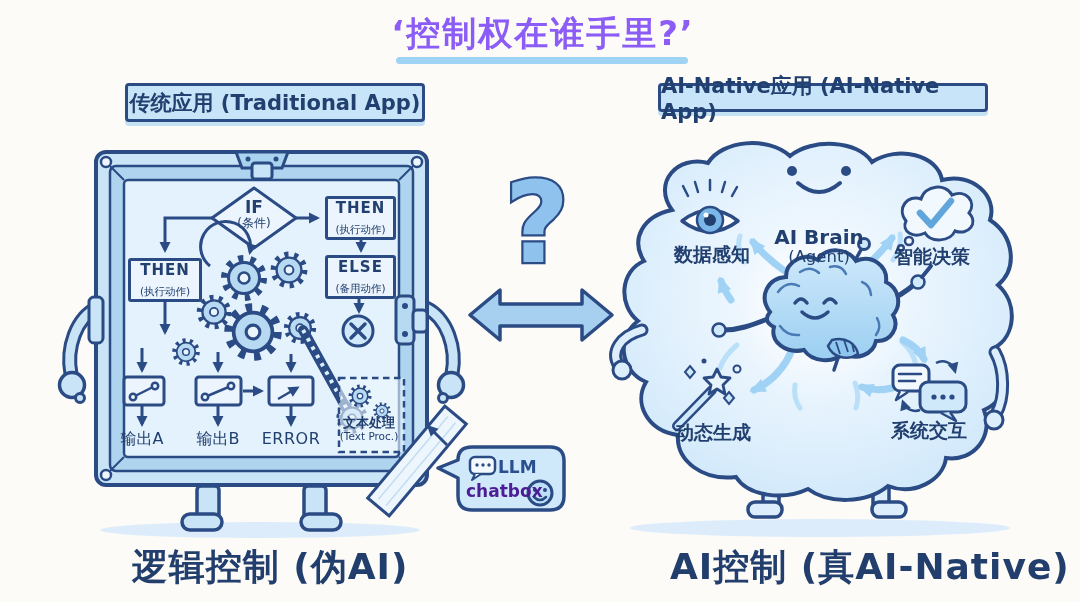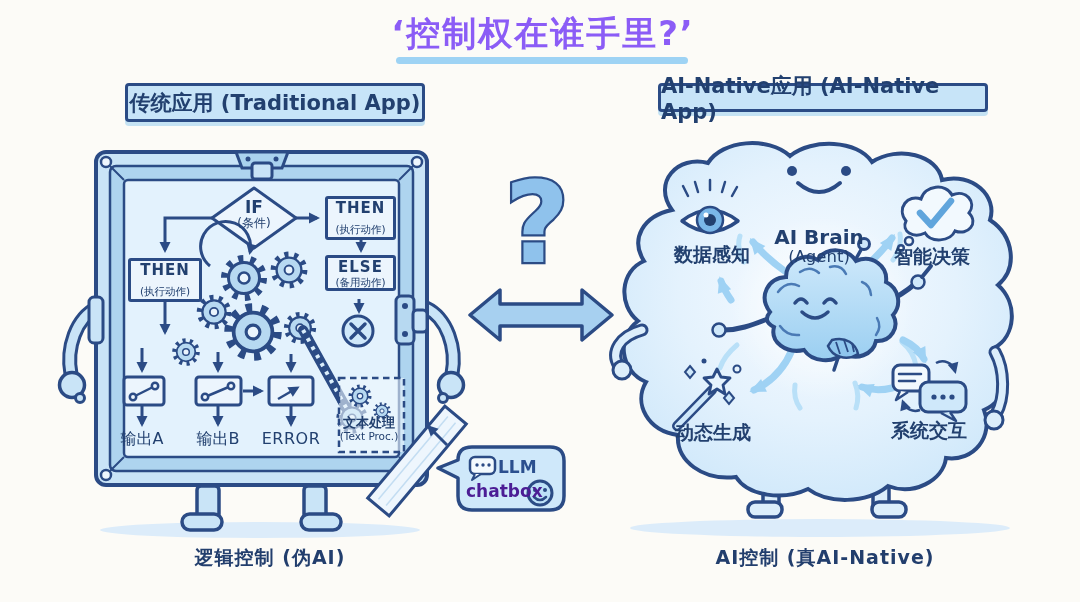--- a/index.html
+++ b/index.html
@@ -9,21 +9,21 @@
   .txt{position:absolute;text-align:center;line-height:1.12;white-space:nowrap;color:#22406f;}
   .title{font-size:34px;font-weight:700;letter-spacing:2px;color:#8b5cf6;}
   .underline{position:absolute;background:#9ed3f4;border-radius:4px;}
   .hdr{position:absolute;box-sizing:border-box;background:#c7e4f8;border:3px solid #2b4b85;
        border-radius:4px;display:flex;align-items:center;justify-content:center;
        font-size:21px;font-weight:600;color:#22406f;box-shadow:0 4px 0 rgba(150,205,240,.55);}
   .fbox{position:absolute;box-sizing:border-box;background:#ecf5fd;border:3px solid #2b4b85;
         border-radius:3px;display:flex;flex-direction:column;align-items:center;justify-content:space-between;}
   .fbox .en{font-size:15px;font-weight:700;letter-spacing:1px;}
   .fbox .zh{font-size:10.5px;margin-top:0;}
-  .cap{font-size:19px;font-weight:700;letter-spacing:1px;color:#223e6d;}
+  .cap{font-size:36px;font-weight:700;letter-spacing:1px;color:#223e6d;}
   .lbl{font-size:19px;font-weight:600;}
   .small{font-weight:500;}
 </style>
 </head>
 <body>
 
 <div class="stage">
 
 <svg width="1080" height="602" viewBox="0 0 1080 602">
   <defs>
@@ -322,21 +322,21 @@
   </div>
 
   <div class="fbox" style="left:128px;top:258px;width:74px;height:44px;">
     <span class="en">THEN</span>
     <span class="zh">(执行动作)</span>
   </div>
   <div class="fbox" style="left:325px;top:196px;width:71px;height:44px;">
     <span class="en">THEN</span>
     <span class="zh">(执行动作)</span>
   </div>
-  <div class="fbox" style="left:325px;top:255px;width:71px;height:36px;">
+  <div class="fbox" style="left:325px;top:255px;width:71px;height:44px;">
     <span class="en">ELSE</span>
     <span class="zh">(备用动作)</span>
   </div>
 
   <div class="txt small" style="left:112px;top:430px;width:60px;font-size:16px;">输出A</div>
   <div class="txt small" style="left:188px;top:430px;width:60px;font-size:16px;">输出B</div>
   <div class="txt small" style="left:259px;top:430px;width:64px;font-size:16px;letter-spacing:.5px;">ERROR</div>
 
   <div class="txt" style="left:339px;top:416px;width:60px;">
     <div style="font-size:13px;font-weight:600;">文本处理</div>

